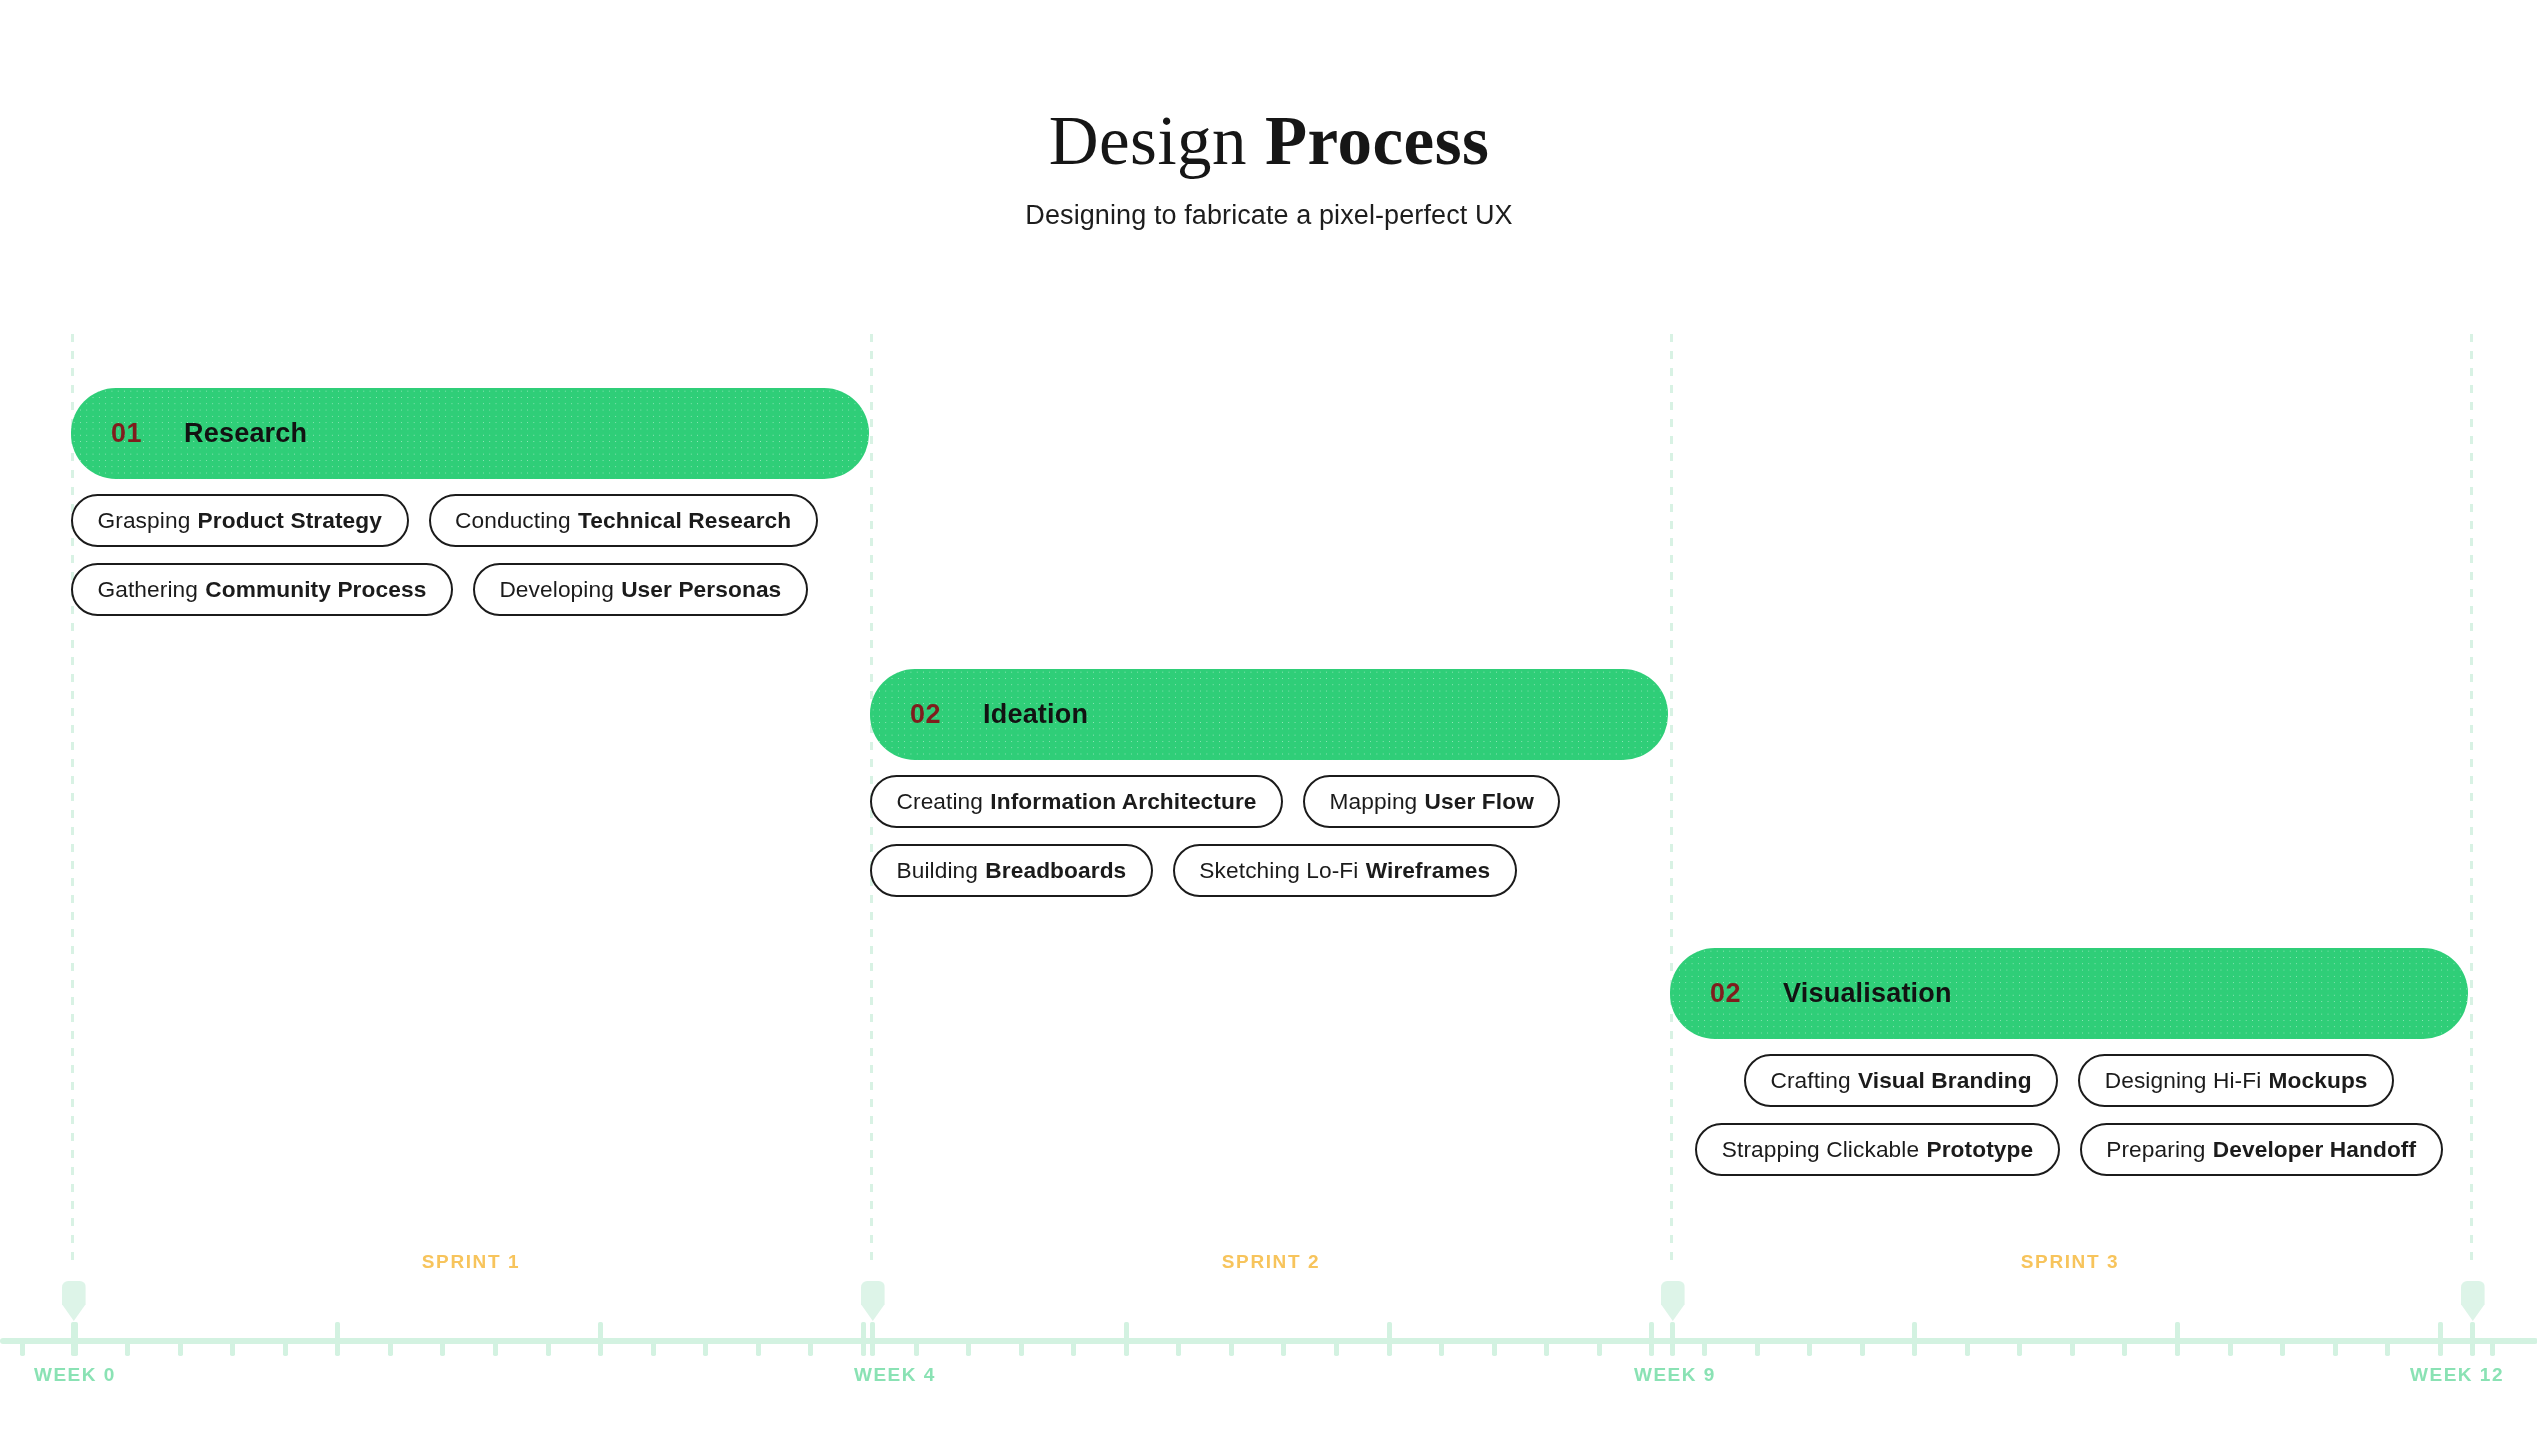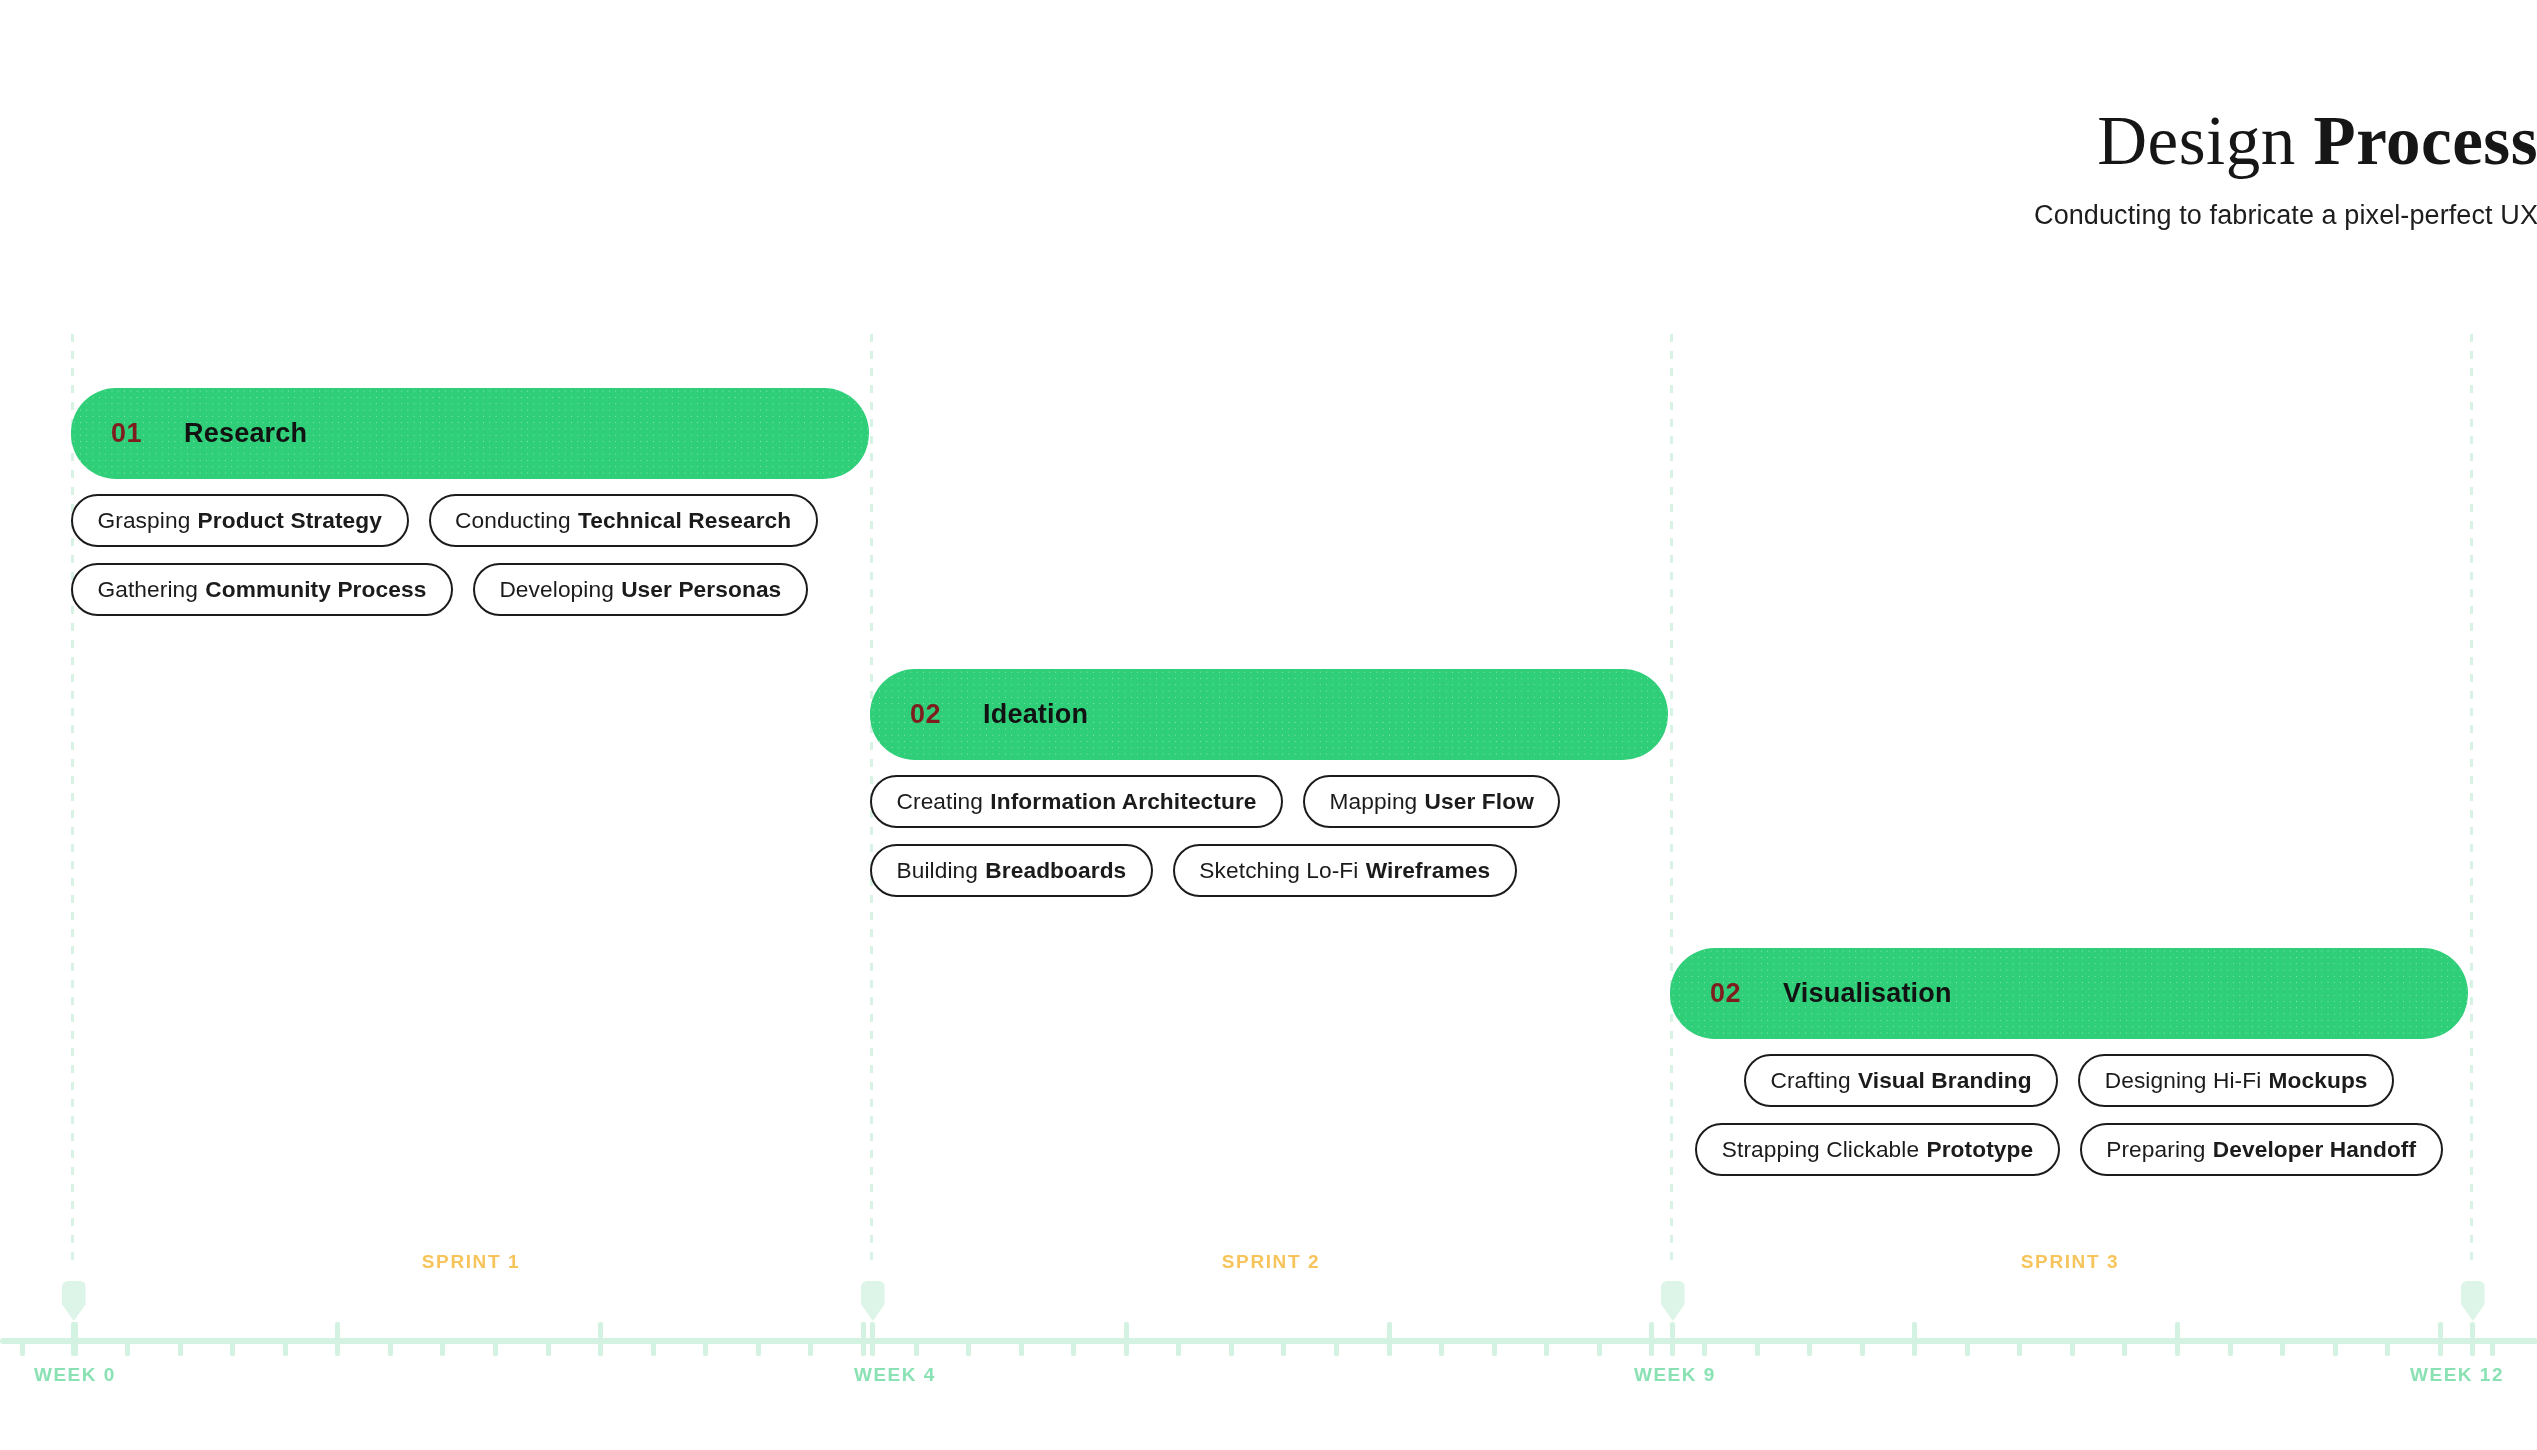--- a/index.html
+++ b/index.html
@@ -19,21 +19,21 @@
     height: 1450px;
     background: #ffffff;
   }
 
   
   .header {
     position: absolute;
     top: 0;
     left: 0;
     width: 2538px;
-    text-align: right;
+    text-align: center;
     padding-top: 107px;
   }
 
   .page-title {
     font-family: "Liberation Serif", "DejaVu Serif", serif;
     font-size: 69px;
     line-height: 1.0;
     color: #161616;
     letter-spacing: 0.5px;
     white-space: nowrap;
@@ -213,21 +213,21 @@
 </head>
 <body>
 
 <div class="canvas">
 
   <div class="header">
     <div class="page-title">
       <span class="title-light">Design</span>
       <span class="title-bold">Process</span>
     </div>
-    <div class="page-subtitle">Conducting to fabricate a pixel-perfect UX</div>
+    <div class="page-subtitle">Designing to fabricate a pixel-perfect UX</div>
   </div>
 
   <div class="guides" id="guides">
       <div class="guide-line" style="left: 71px;"></div>
       <div class="guide-line" style="left: 870px;"></div>
       <div class="guide-line" style="left: 1670px;"></div>
       <div class="guide-line" style="left: 2470px;"></div>
     </div>
 
   <div id="phases">

